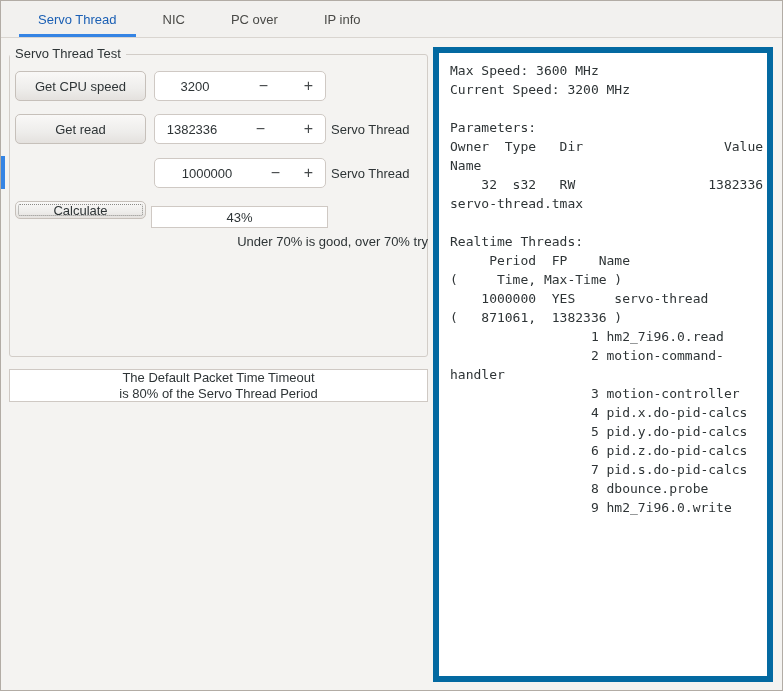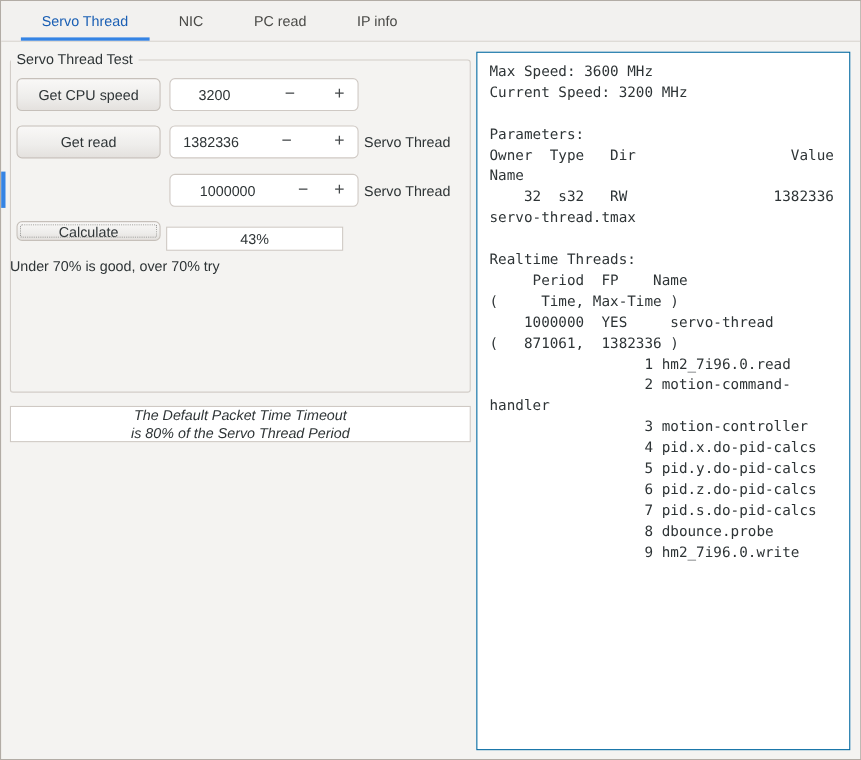--- a/index.html
+++ b/index.html
@@ -65,39 +65,38 @@
   }
   .row-label{
     position:absolute;left:330px;width:95px;height:30px;
     display:flex;align-items:center;color:#2e3436;
   }
   .calc-btn{
     top:200px;height:18px;
     outline:1px dotted #8a8a87;outline-offset:-4px;
   }
   .result{
-    position:absolute;left:150px;top:205px;width:161px;height:22px;
+    position:absolute;left:150px;top:205px;width:177px;height:22px;
     background:#ffffff;border:1px solid #cfc9c4;
     display:flex;align-items:center;justify-content:center;
   }
   .hint{
-    position:absolute;left:8px;width:419px;text-align:left;color:#2e3436;
+    position:absolute;left:8px;width:419px;text-align:right;color:#2e3436;
   }
   
   .timeout-box{
     position:absolute;left:8px;top:368px;width:419px;height:33px;
     background:#ffffff;border:1px solid #cfc9c4;
     display:flex;flex-direction:column;align-items:center;justify-content:center;
     line-height:16px;
-    font-style:italic;
   }
   
   .output-panel{
     position:absolute;left:432px;top:46px;width:340px;height:635px;
-    background:#ffffff;border:1px solid #0369a1;overflow:hidden;
+    background:#ffffff;border:6px solid #0369a1;overflow:hidden;
   }
   .output-panel pre{
     margin:0;padding:8px 4px 0 11px;
     font-family:"DejaVu Sans Mono", monospace;
     font-size:13px;line-height:19px;color:#2e3436;white-space:pre;
   }
   .focus-indicator{
     position:absolute;left:0;top:155px;width:4px;height:33px;background:#3584e4;
   }
 </style>
@@ -107,21 +106,21 @@
 <div class="window">
 
   <div class="tabbar">
     <div class="tab active">
       <span>Servo Thread</span>
     </div>
     <div class="tab">
       <span>NIC</span>
     </div>
     <div class="tab">
-      <span>PC read</span>
+      <span>PC over</span>
     </div>
     <div class="tab">
       <span>IP info</span>
     </div>
   </div>
 
   <div class="focus-indicator"></div>
 
   <div class="frame-title">Servo Thread Test</div>
   <div class="frame"></div>

